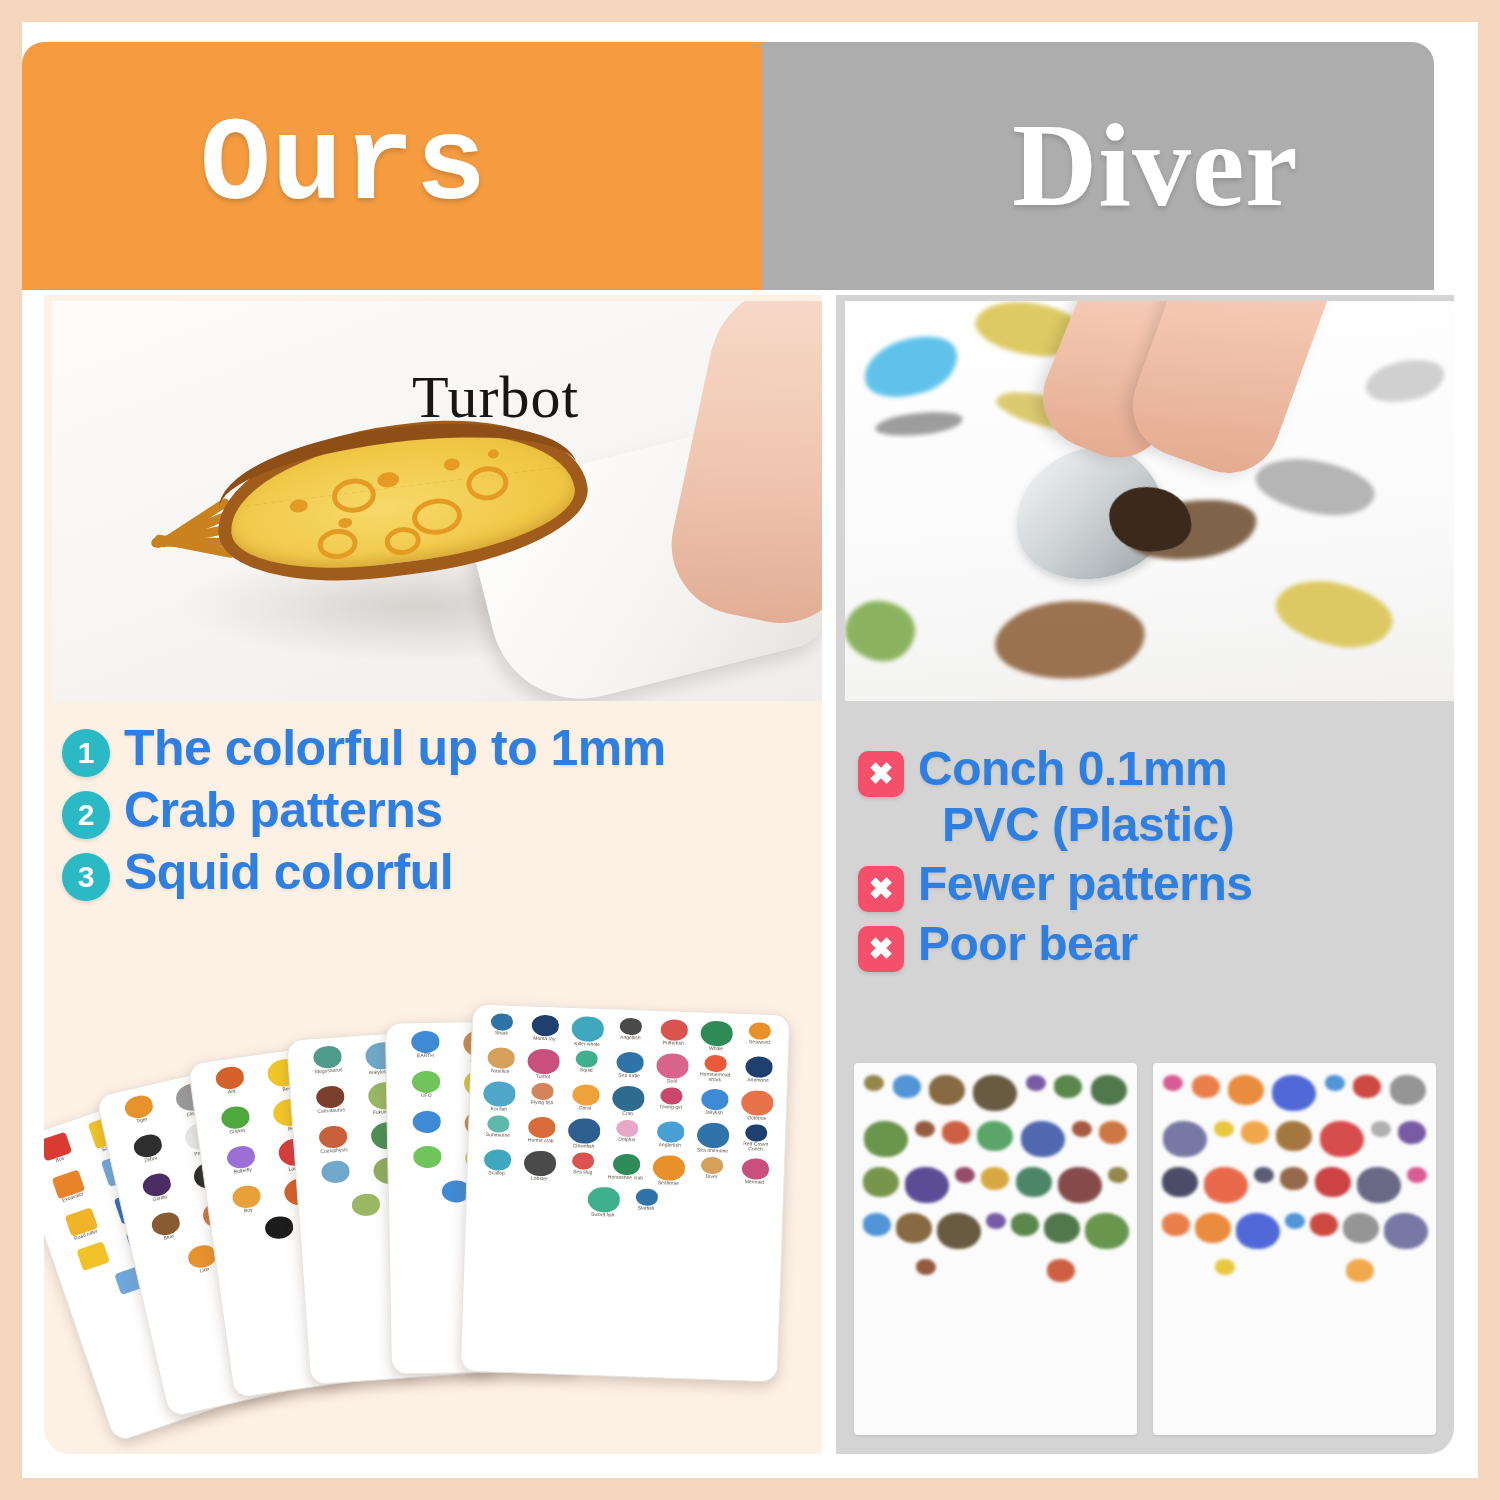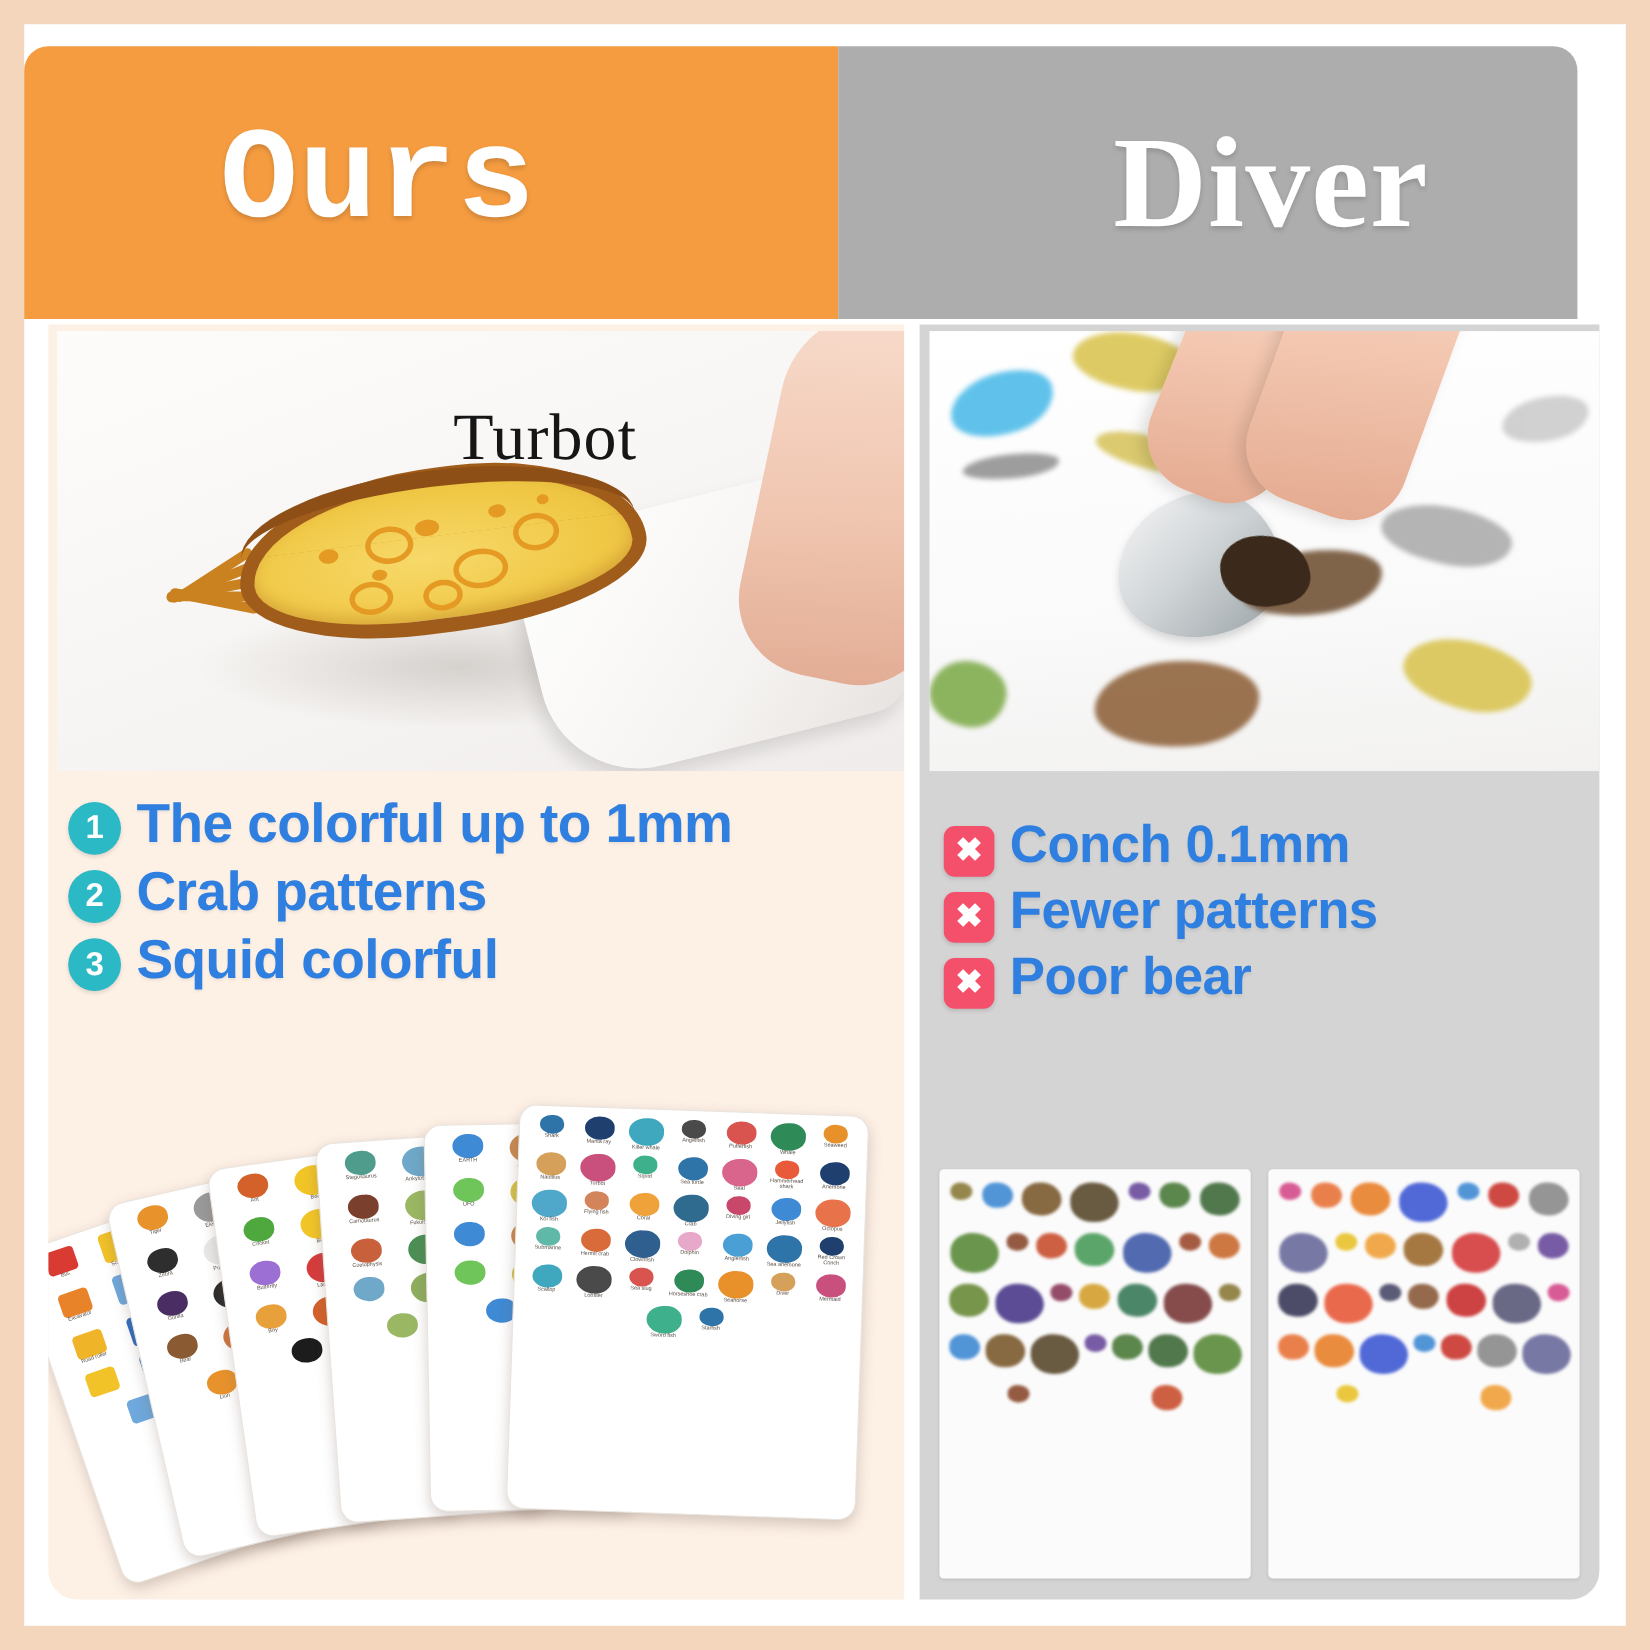--- a/index.html
+++ b/index.html
@@ -923,20 +923,21 @@
         <div class="finger-r" style="left: 228px; top: -110px; width: 128px; height: 268px; transform: rotate(22deg); box-shadow: rgba(0, 0, 0, 0.13) -5px 4px 14px;"></div>
         <div class="finger-r" style="left: 320px; top: -130px; width: 150px; height: 300px; transform: rotate(20deg); box-shadow: rgba(0, 0, 0, 0.12) -5px 4px 14px;"></div>
         <div style="position: absolute; left: 265px; top: 185px; width: 80px; height: 66px; background: rgb(59, 42, 28); border-radius: 40% 60% 35% 55%; transform: rotate(-10deg); filter: blur(0.6px);"></div>
       </div>
 
     <div class="feat-list-right">
       <div class="feat-row">
         <div class="badge-x">✖</div>
         <div class="feat-text">
           <span>Conch 0.1mm</span>
+          <span class="sub">PVC (Plastic)</span>
         </div>
       </div>
       <div class="feat-row">
         <div class="badge-x">✖</div>
         <div class="feat-text">
           <span>Fewer patterns</span>
         </div>
       </div>
       <div class="feat-row">
         <div class="badge-x">✖</div>

